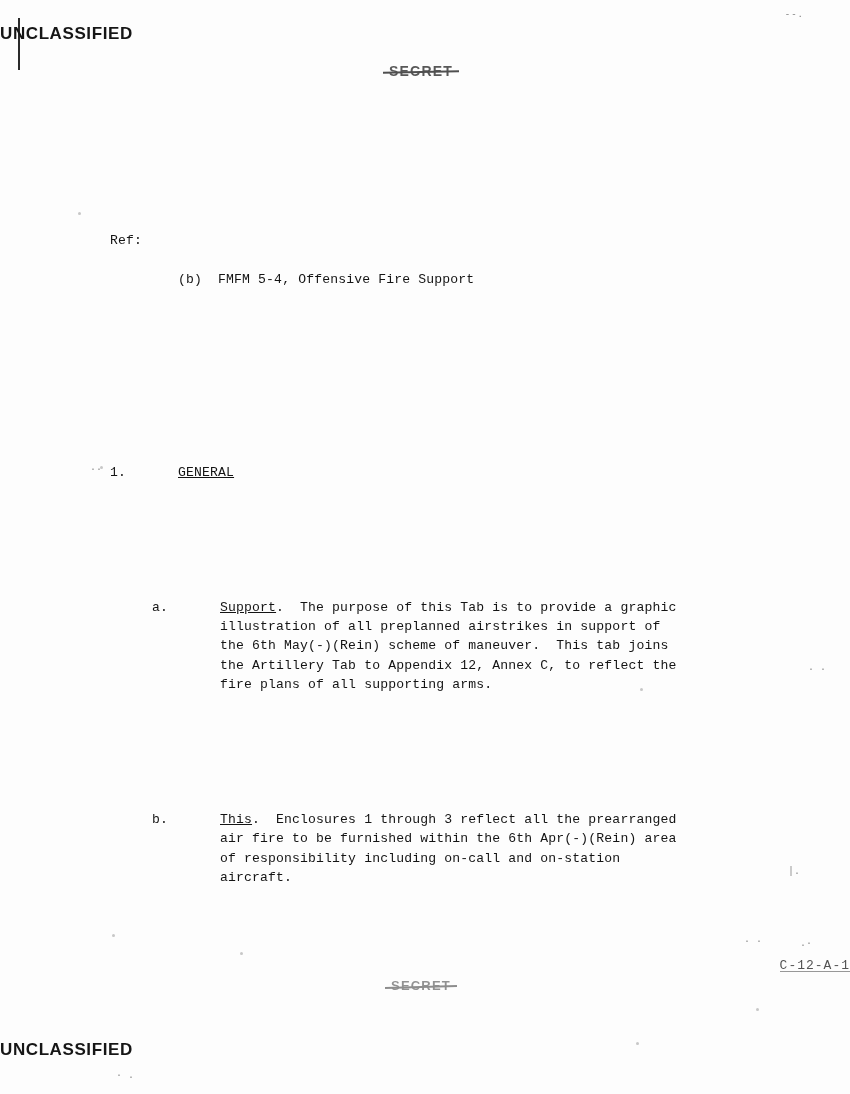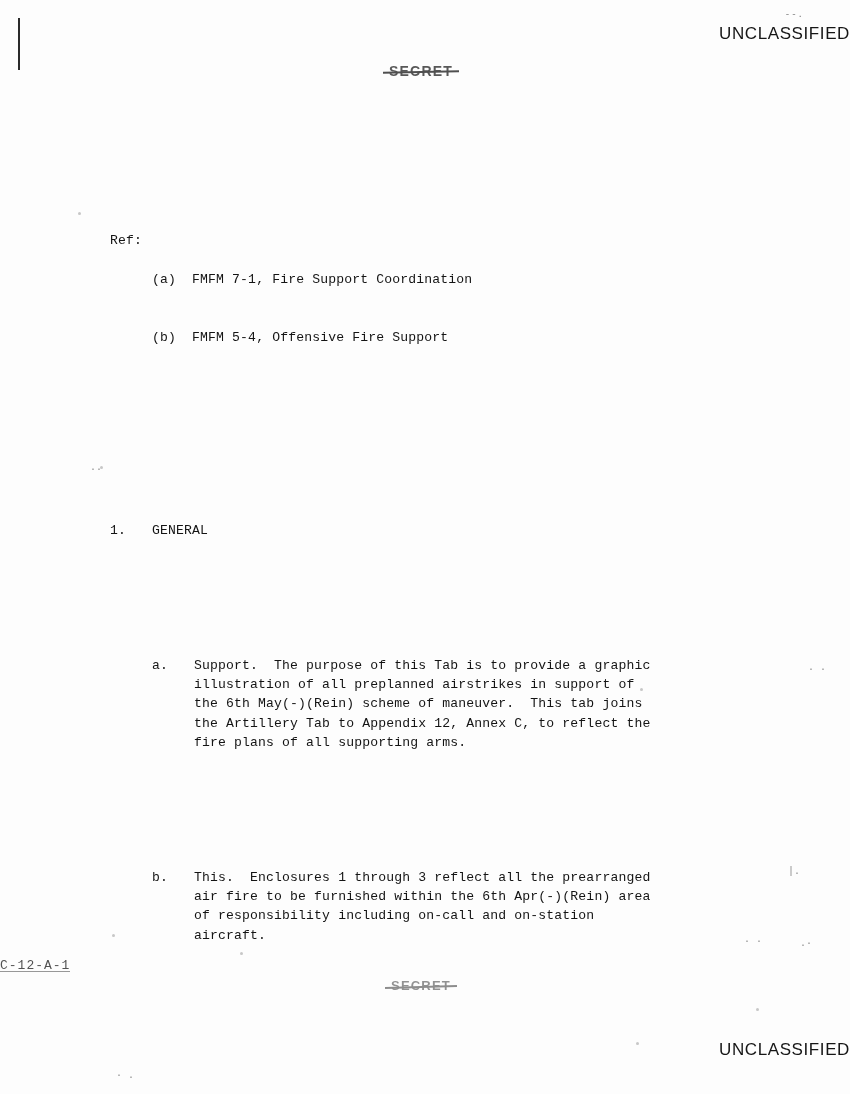--- a/index.html
+++ b/index.html
@@ -43,23 +43,23 @@
     right: 46px;
     top: 10px;
     font-size: 9px;
     color: #7a7a7a;
     letter-spacing: 1px;
   }
   .classification {
     position: absolute;
     left: 0;
     right: 0;
-    text-align: right;
+    text-align: left;
     font-family: "Liberation Sans", sans-serif;
-    font-weight: normal;
+    font-weight: bold;
     font-size: 17px;
     letter-spacing: .6px;
     color: #161616;
   }
   .classification.top { top: 24px; }
   .classification.bottom { top: 1040px; }
 
   .secret-stamp {
     position: absolute;
     left: 0;
@@ -97,41 +97,42 @@
     top: 96px;
     width: 670px;
     font-size: 13.1px;
     line-height: 19.3px;
     letter-spacing: .15px;
     color: #141414;
     white-space: pre-wrap;
   }
   .block { margin-bottom: 0; }
   .gap { height: 19.3px; }
-  .u { }
+  .u { text-decoration: underline; }
   .hang {
     display: flex;
+    gap: 26px;
   }
   .hang .marker {
     flex: 0 0 auto;
     white-space: pre;
   }
   .hang .content {
     flex: 1 1 auto;
     white-space: pre-wrap;
   }
   .indent1 { margin-left: 0; }
   .indent2 { margin-left: 42px; }
 
   .page-number {
     position: absolute;
     left: 0;
     right: 0;
     top: 958px;
-    text-align: left;
+    text-align: right;
     font-size: 13px;
     letter-spacing: 1px;
     color: #2d2d2d;
     opacity: .82;
   }
   .page-number .pn {
     position: relative;
     display: inline-block;
   }
   .page-number .pn::after {
@@ -171,21 +172,20 @@
     <span class="word">SECRET</span>
   </div>
 
   <div class="body-text">
 
     <div class="gap"></div>
 
     <div class="hang">
       <div class="marker">Ref:</div>
       <div class="content" style="margin-left:10px;">
-        <div>(a)  FMFM 7-1, Fire Support Coordination</div>
         <div>(b)  FMFM 5-4, Offensive Fire Support</div>
       </div>
     </div>
     <div class="gap"></div>
 
     
     <div class="hang indent1">
       <div class="marker" style="width:42px;">1.</div>
       <div class="content"><span class="u">GENERAL</span></div>
     </div>

